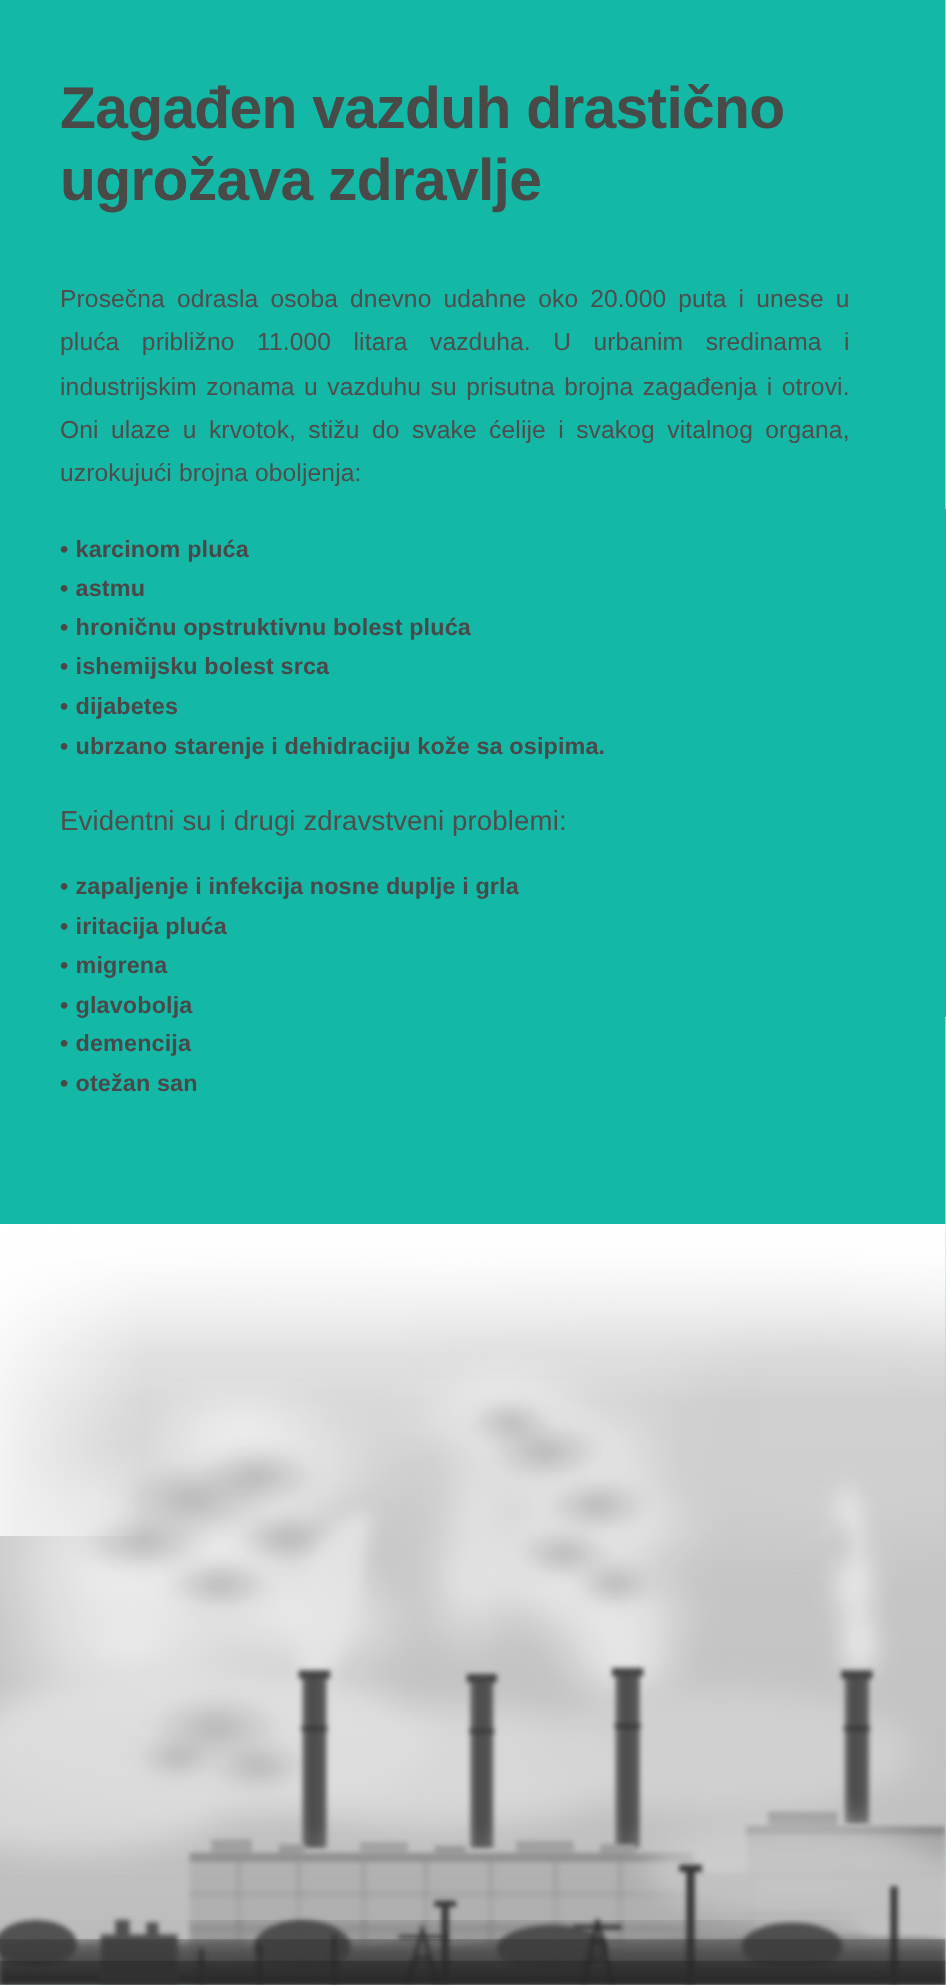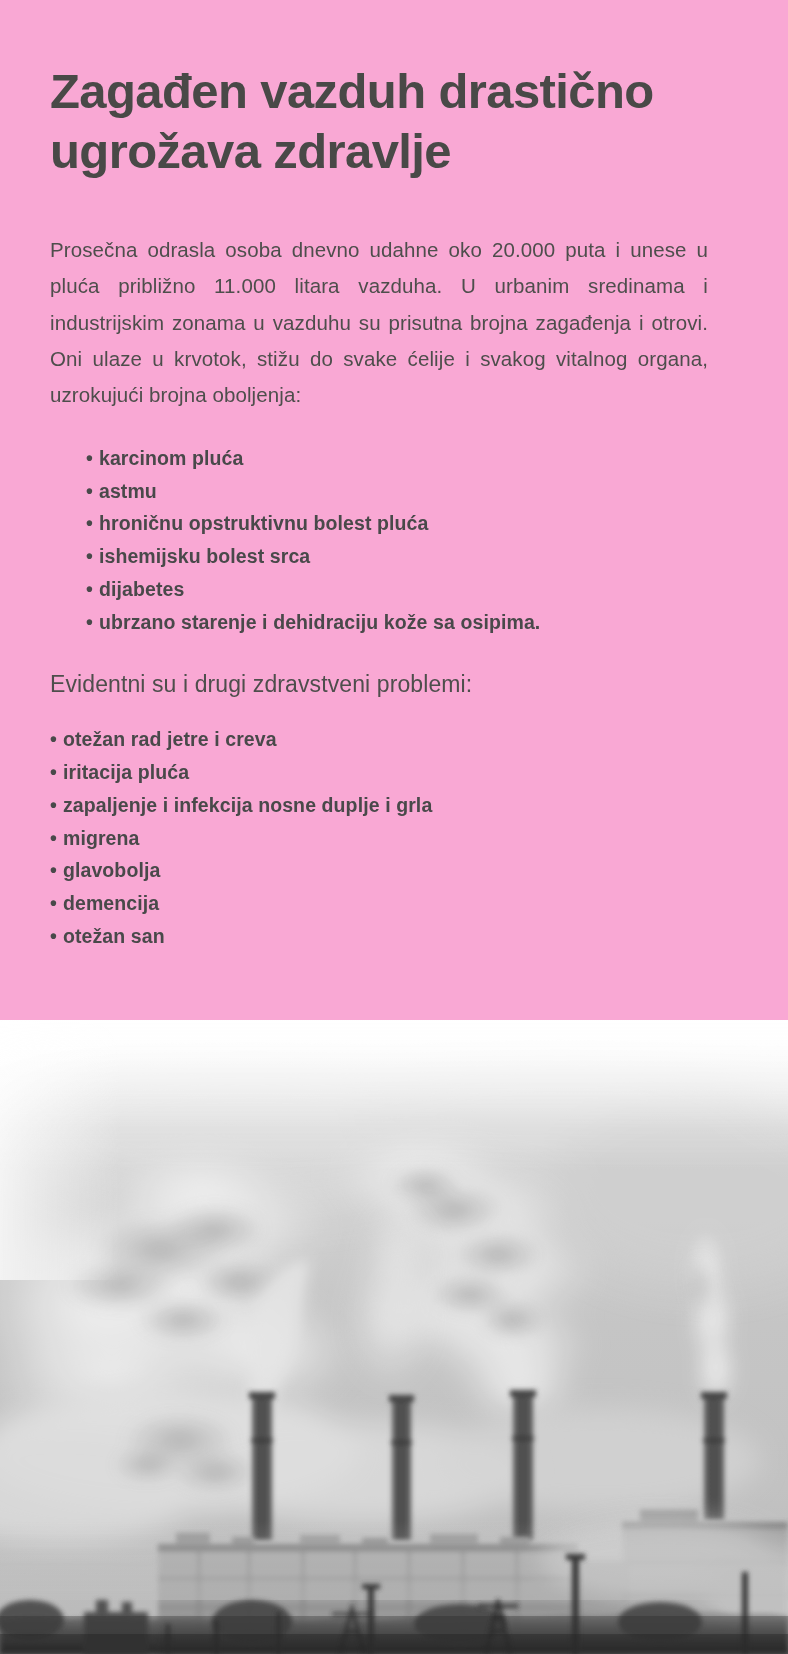--- a/index.html
+++ b/index.html
@@ -12,21 +12,21 @@
     height: 1654px;
     position: relative;
     overflow: hidden;
     font-family: "Liberation Sans", sans-serif;
     color: #4a4a48;
   }
 
   .page {
     position: absolute;
     inset: 0;
-    background: #f9a8d4;
+    background: #14b8a6;
   }
 
   .content {
     position: absolute;
     left: 50px;
     top: 0;
     width: 660px;
   }
 
   .headline {
@@ -51,21 +51,21 @@
     font-weight: normal;
     letter-spacing: 0.1px;
     width: 658px;
   }
 
   .bullet-list {
     list-style: none;
     margin: 0;
     padding: 0;
   }
-  .bullet-list.first { padding-top: 28px; margin-left: 36px; }
+  .bullet-list.first { padding-top: 28px; }
   .bullet-list.second { padding-top: 20px; }
 
   .bullet-list li {
     font-size: 19.5px;
     font-weight: bold;
     line-height: 1.68;
     color: #49494a;
     letter-spacing: 0.1px;
     white-space: nowrap;
   }
@@ -135,23 +135,22 @@
       <li><span class="bullet-dot">•</span><span>astmu</span></li>
       <li><span class="bullet-dot">•</span><span>hroničnu opstruktivnu bolest pluća</span></li>
       <li><span class="bullet-dot">•</span><span>ishemijsku bolest srca</span></li>
       <li><span class="bullet-dot">•</span><span>dijabetes</span></li>
       <li><span class="bullet-dot">•</span><span>ubrzano starenje i dehidraciju kože sa osipima.</span></li>
     </ul>
 
     <p class="mid-para">Evidentni su i drugi zdravstveni problemi:</p>
 
     <ul class="bullet-list second">
-      <li><span class="bullet-dot">•</span><span>otežan rad jetre i creva</span></li>
+      <li><span class="bullet-dot">•</span><span>zapaljenje i infekcija nosne duplje i grla</span></li>
       <li><span class="bullet-dot">•</span><span>iritacija pluća</span></li>
-      <li><span class="bullet-dot">•</span><span>zapaljenje i infekcija nosne duplje i grla</span></li>
       <li><span class="bullet-dot">•</span><span>migrena</span></li>
       <li><span class="bullet-dot">•</span><span>glavobolja</span></li>
       <li><span class="bullet-dot">•</span><span>demencija</span></li>
       <li><span class="bullet-dot">•</span><span>otežan san</span></li>
     </ul>
 
   </div>
 
   <div class="photo">
     <svg width="788" height="634" viewBox="0 0 788 634" xmlns="http://www.w3.org/2000/svg">

